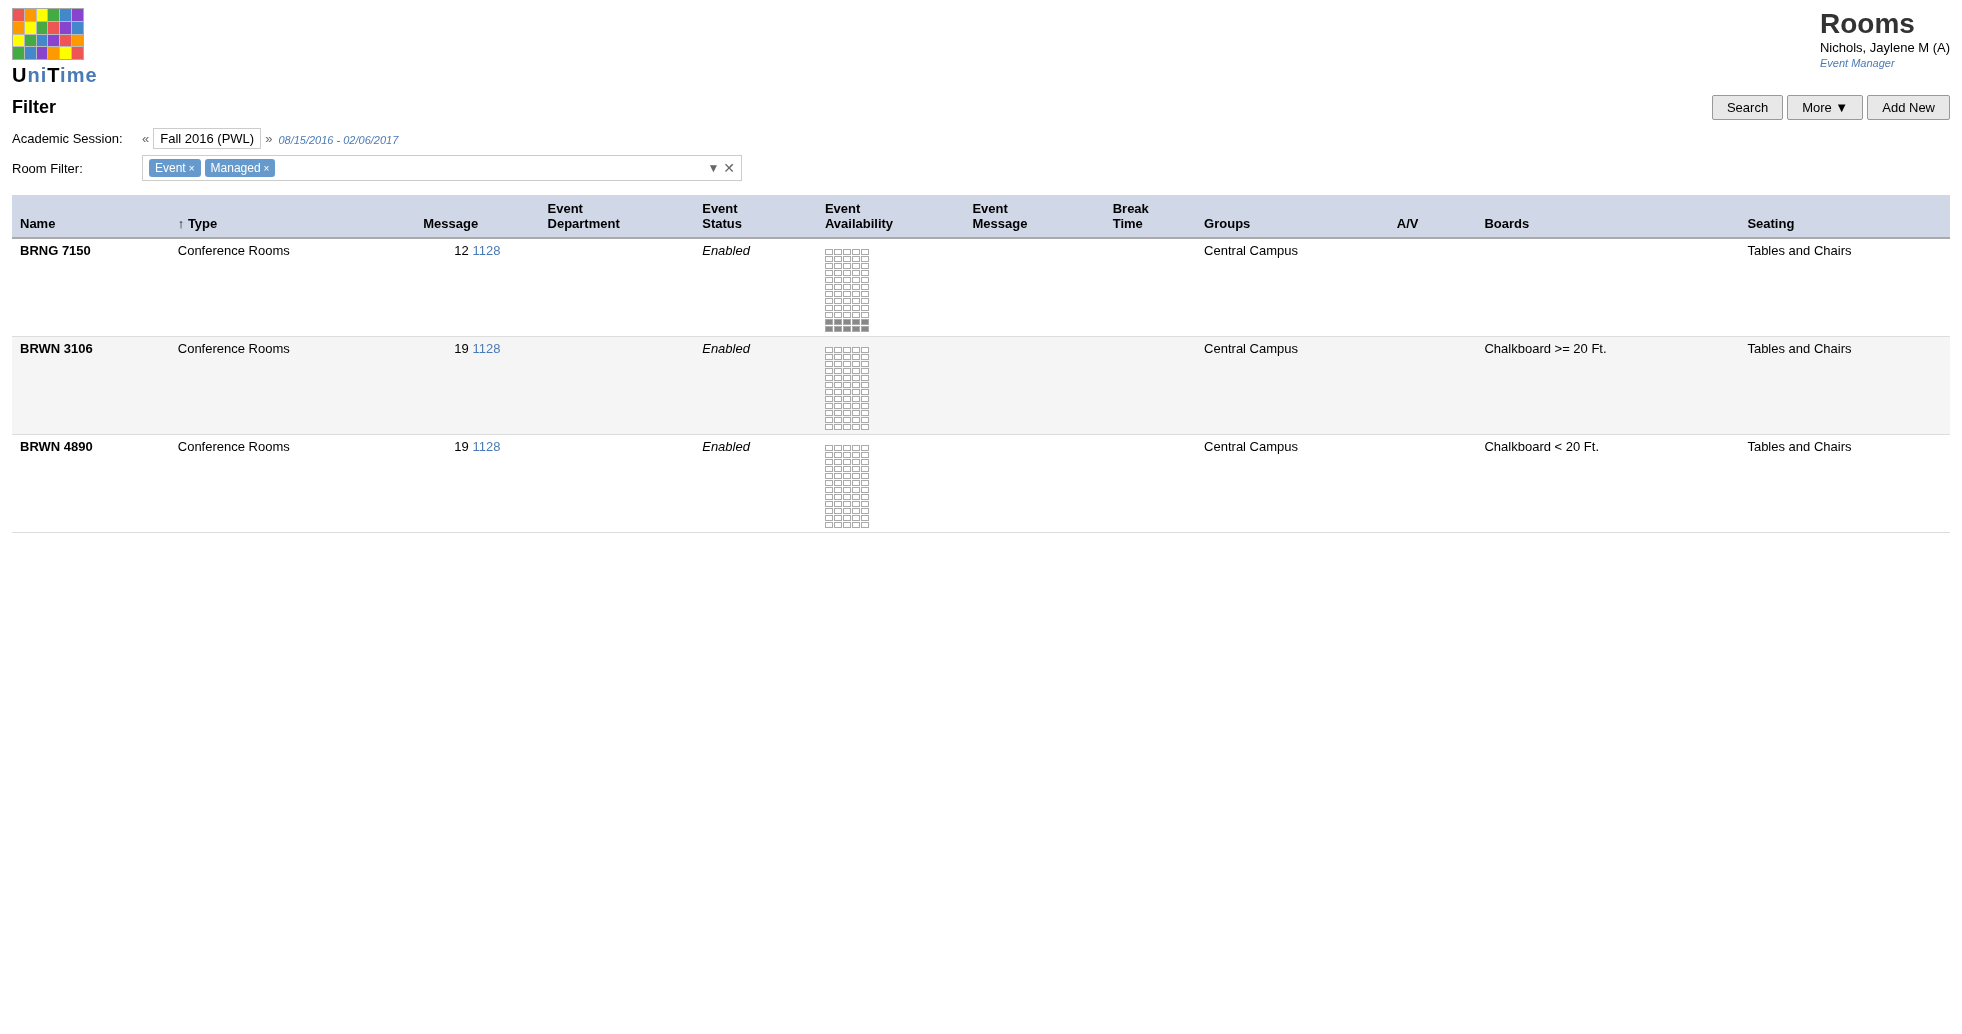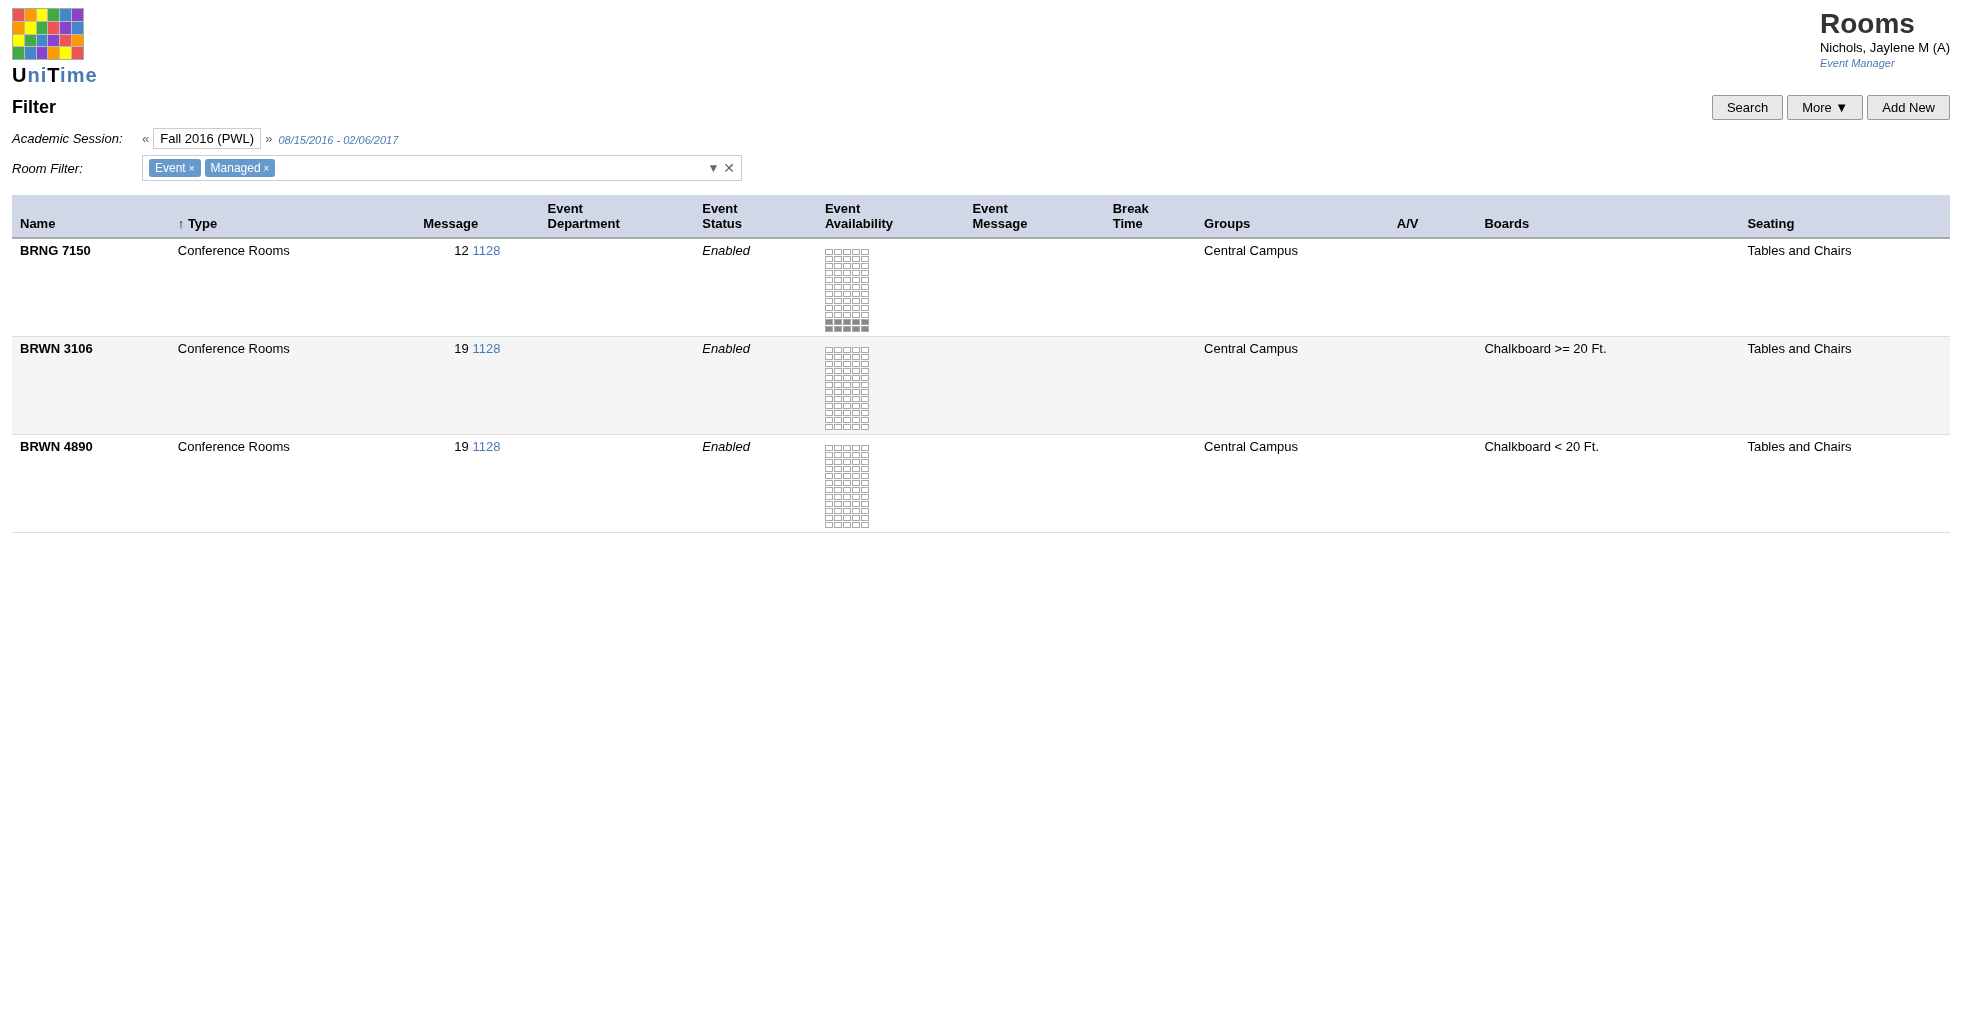--- a/index.html
+++ b/index.html
@@ -18,21 +18,21 @@
     .filter-section { padding: 4px 12px 8px 12px; }
     .filter-header { display: flex; align-items: center; justify-content: space-between; margin-bottom: 8px; }
     .filter-title { font-size: 18px; font-weight: bold; }
     .filter-buttons { display: flex; gap: 4px; }
     .btn { padding: 4px 14px; font-size: 13px; border: 1px solid #999; background: #f0f0f0; cursor: pointer; border-radius: 2px; }
     .btn-search { background: #e8e8e8; }
     .btn-more { background: #e8e8e8; }
     .btn-add { background: #e8e8e8; }
 
     .filter-row { display: flex; align-items: center; margin-bottom: 6px; }
-    .filter-label { width: 130px; font-size: 13px; font-style: italic; }
+    .filter-label { width: 130px; font-size: 13px; }
     .session-nav { display: flex; align-items: center; gap: 4px; }
     .session-arrow { color: #666; font-size: 13px; cursor: pointer; text-decoration: none; }
     .session-value { font-size: 13px; border: 1px solid #ccc; padding: 2px 6px; background: #fff; }
     .session-date { font-size: 11px; color: #4a7ab5; font-style: italic; margin-top: 2px; }
 
     .room-filter-box { display: flex; align-items: center; border: 1px solid #ccc; padding: 3px 6px; min-width: 600px; gap: 4px; }
     .filter-tag { display: inline-flex; align-items: center; padding: 2px 6px; border-radius: 3px; font-size: 12px; gap: 3px; }
     .filter-tag.event-tag { background: #6699cc; color: #fff; }
     .filter-tag.managed-tag { background: #6699cc; color: #fff; }
     .filter-tag-close { cursor: pointer; font-size: 10px; }

